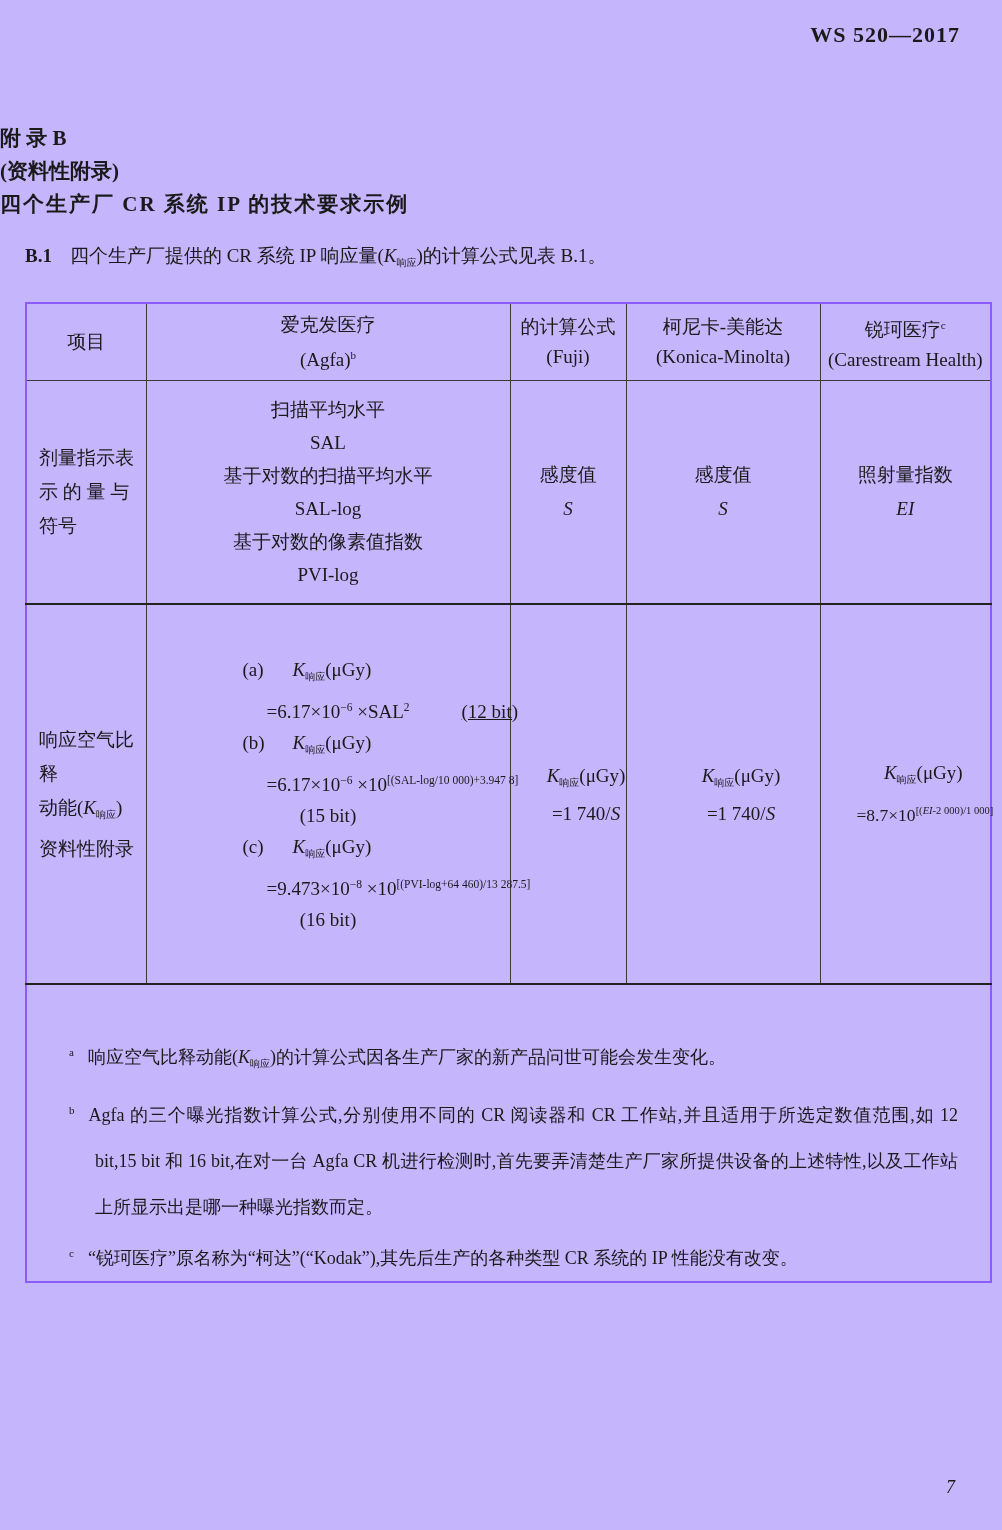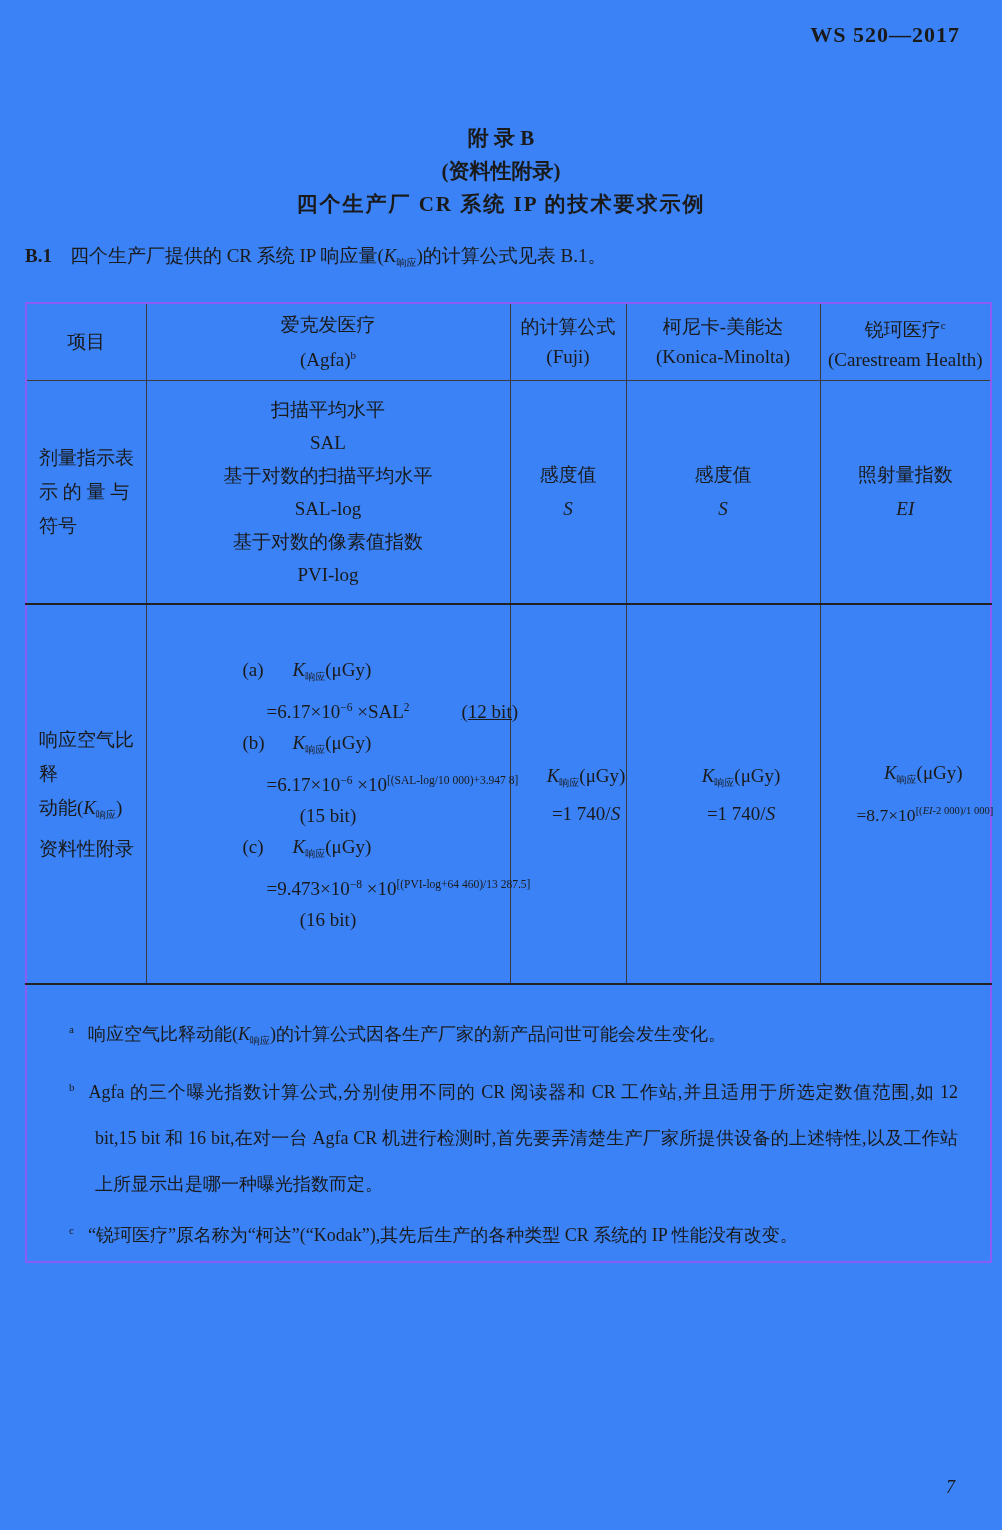--- a/index.html
+++ b/index.html
@@ -1,30 +1,30 @@
 <!DOCTYPE html>
 <html><head>
 <meta charset="utf-8">
 <style>
   html,body{margin:0;padding:0;background:#888;}
   .page{
     position:relative;
     width:1002px;height:1530px;
     margin:0 auto;
-    background:#3b82f6;
+    background:#c4b5fd;
     color:#1a1a1a;
     font-family:"Liberation Serif","DejaVu Serif",serif;
     font-size:19px;
     overflow:hidden;
   }
   .doc-code{
     position:absolute;top:22px;right:42px;
     font-weight:bold;font-size:22px;letter-spacing:1px;
   }
-  .titles{margin:0;padding-top:122px;text-align:center;}
+  .titles{margin:0;padding-top:122px;}
   .title-line{font-weight:bold;font-size:21px;line-height:33px;}
   .title-heading{letter-spacing:2px;}
   .clause{
     margin:22px 28px 0 25px;
     font-size:19px;line-height:26px;
   }
   .clause-num{font-weight:bold;margin-right:18px;}
   .caption{
     margin-top:27px;text-align:center;
     font-weight:bold;font-size:19px;
@@ -62,21 +62,21 @@
   .f-line{line-height:31px;white-space:nowrap;}
   .f-label-line{padding-left:96px;}
   .f-label{display:inline-block;width:50px;}
   .f-eq-line{padding-left:120px;}
   .bit-inline{margin-left:52px;text-decoration:underline;}
   .bit-center{text-align:center;padding-left:0;line-height:31px;}
   .cell-center{line-height:31px;padding-left:36px;}
   .care-eq{font-size:17.5px;}
   .care-eq sup.fsup{font-size:10.5px;}
   .notes-cell{vertical-align:top !important;text-align:left !important;}
-  .notes-inner{padding:21px 32px 0 68px;font-size:18px;}
+  .notes-inner{padding:44px 32px 0 68px;font-size:18px;}
   .note{
     line-height:46px;
     text-indent:-26px;
     text-align:justify;
   }
   .note sup.marker{margin-right:14px;}
   .page-num{
     position:absolute;bottom:32px;right:47px;
     font-size:18px;font-style:italic;
   }

